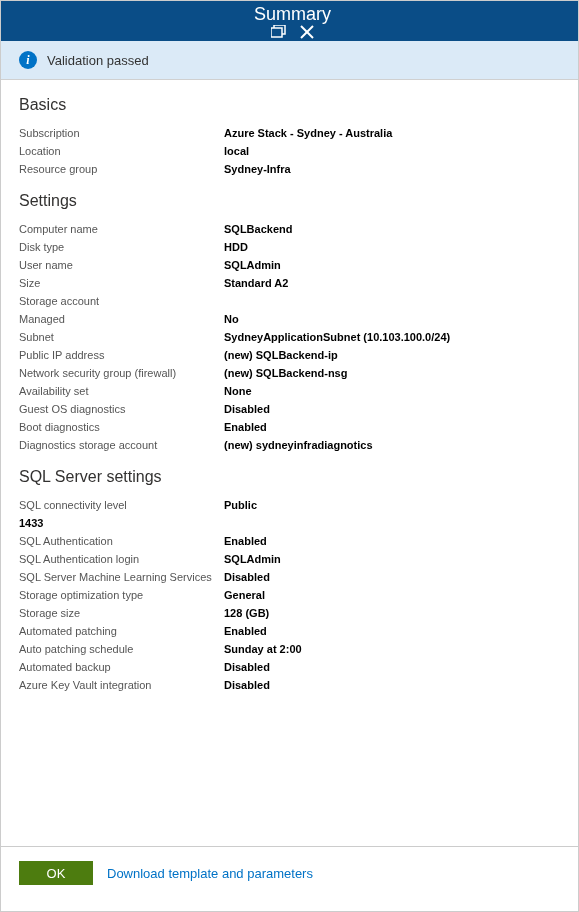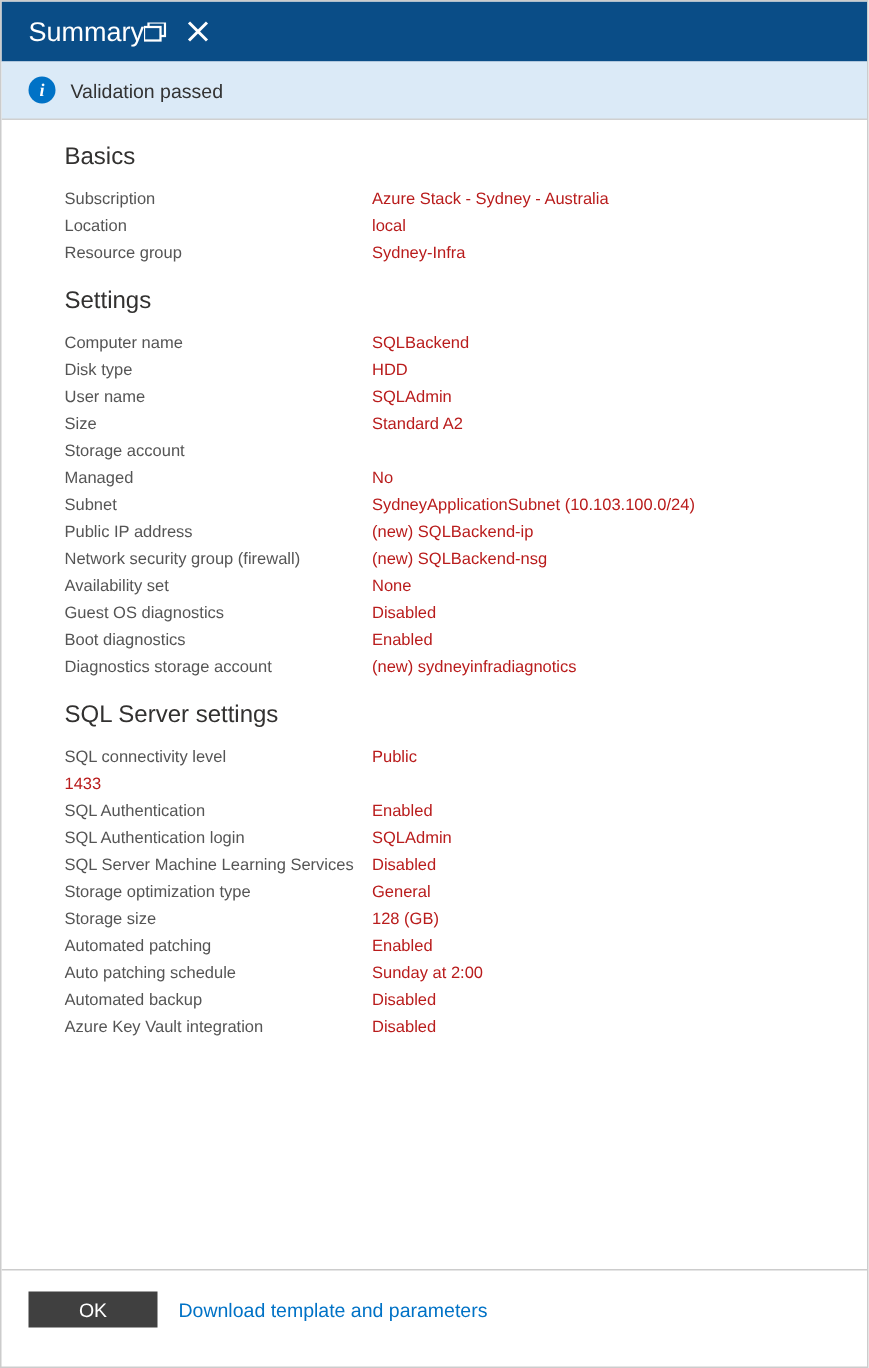--- a/index.html
+++ b/index.html
@@ -13,23 +13,24 @@
     height: 912px;
     display: flex;
     flex-direction: column;
     border: 1px solid #ccc;
   }
   .titlebar {
     background: #0a4d87;
     color: #fff;
     display: flex;
     align-items: center;
-    justify-content: flex-start;
+    justify-content: center;
     padding: 8px 12px 8px 18px;
     height: 40px;
+    flex-direction: column;
   }
   .titlebar .title {
     font-size: 18px;
     font-weight: 400;
   }
   .titlebar .controls {
     display: flex;
     gap: 14px;
     align-items: center;
   }
@@ -54,21 +55,20 @@
     font-family: Georgia, serif;
     font-weight: bold;
     font-size: 12px;
     flex-shrink: 0;
   }
   .validation-text { font-size: 13px; color: #333; }
   .content {
     flex: 1;
     overflow: auto;
     padding: 16px 8px 10px 18px;
-    margin-left: 24px;
   }
   .section-title {
     font-size: 16px;
     color: #323130;
     margin-top: 6px;
     margin-bottom: 10px;
     font-weight: 400;
   }
   .section-title:first-child { margin-top: 0; }
   .rows { margin-bottom: 14px; }
@@ -80,37 +80,38 @@
   .row .label {
     width: 205px;
     color: #555;
     white-space: nowrap;
     overflow: hidden;
     text-overflow: ellipsis;
     padding-right: 8px;
   }
   .row .value {
     flex: 1;
-    color: #b91c1c;
+    color: #000000;
     white-space: nowrap;
     overflow: hidden;
     text-overflow: ellipsis;
+    font-weight: bold;
   }
   .footer {
     border-top: 1px solid #ccc;
     padding: 14px 18px 26px 18px;
     display: flex;
     align-items: center;
     gap: 14px;
   }
   .ok-btn {
-    background: #404040;
+    background: #4d7c0f;
     color: #fff;
     border: none;
-    width: 86px;
+    width: 74px;
     height: 24px;
     font-size: 13px;
     cursor: pointer;
   }
   .link {
     color: #0072c6;
     text-decoration: none;
     font-size: 13px;
     cursor: pointer;
   }

